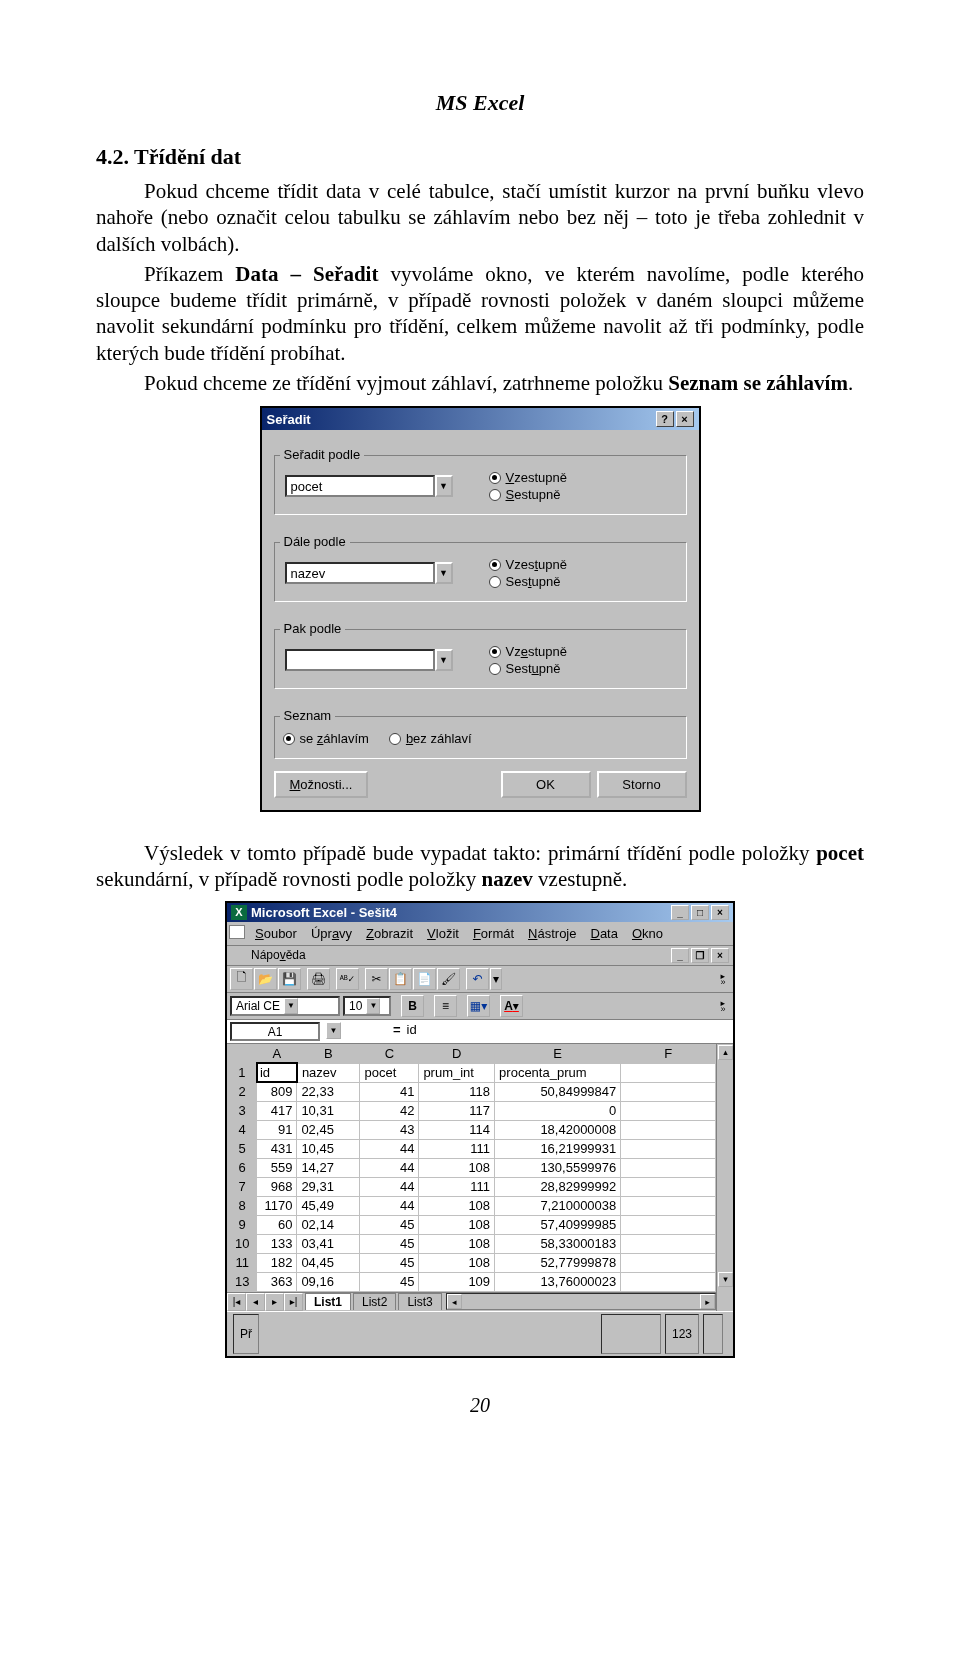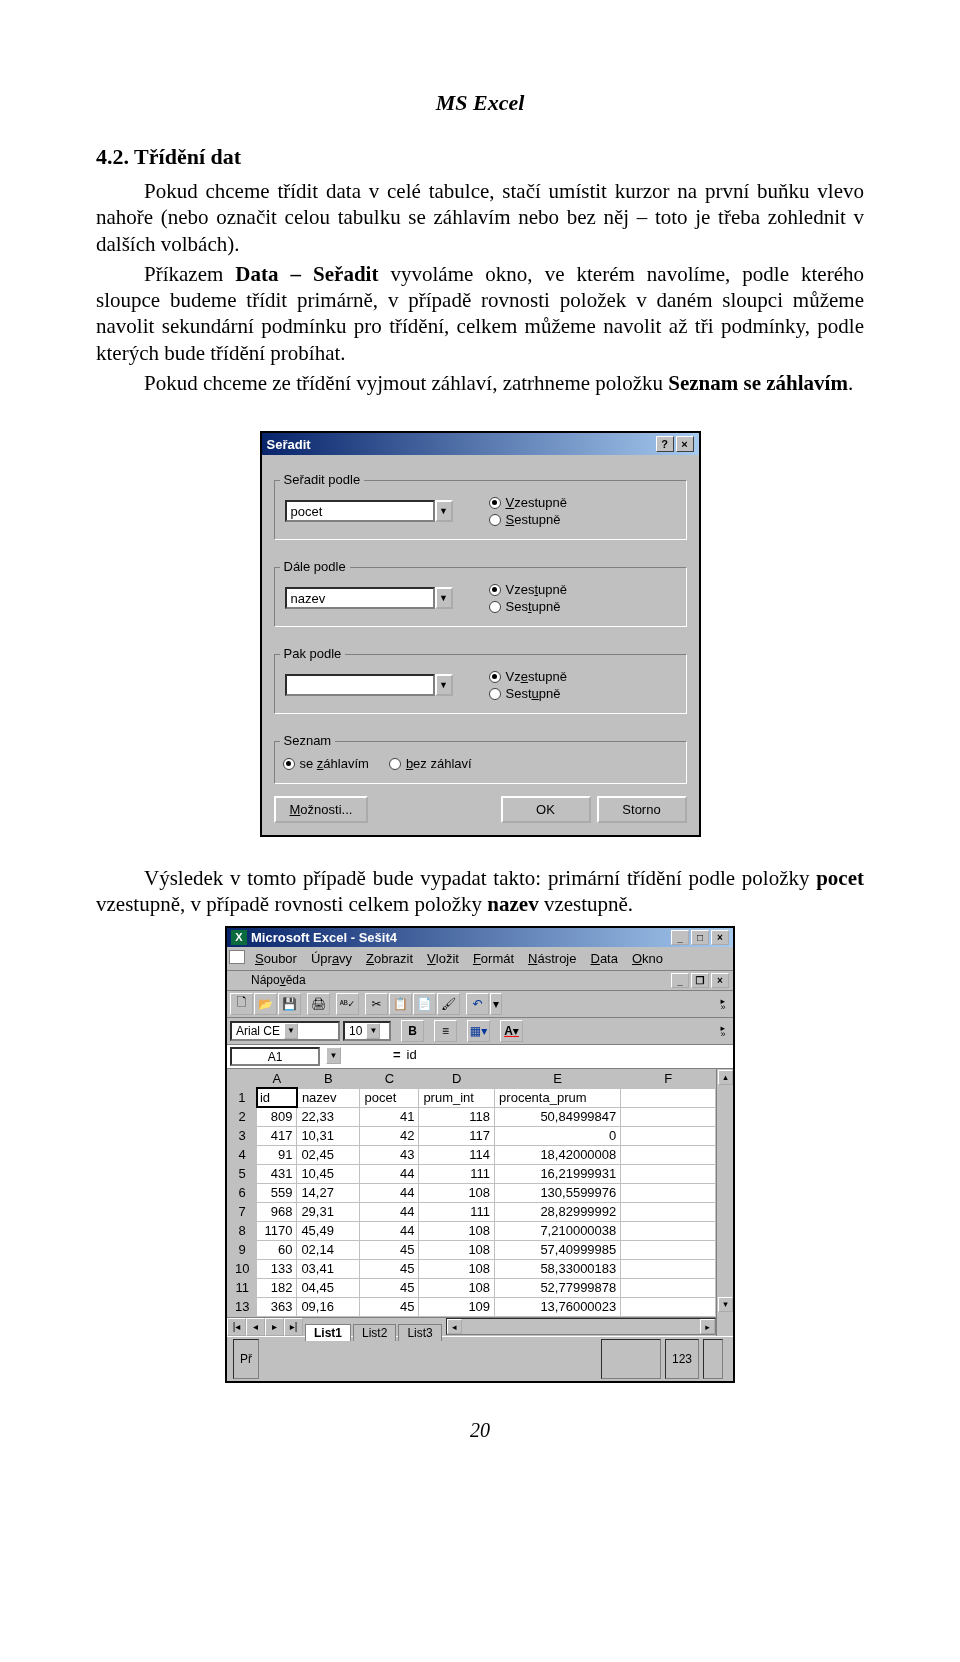--- a/index.html
+++ b/index.html
@@ -3,21 +3,21 @@
   <meta charset="utf-8">
   <style>
     * { box-sizing: border-box; margin: 0; padding: 0; }
     body { background: #fff; font-family: "Times New Roman", serif; width: 960px; }
     .page { padding: 90px 96px 40px 96px; }
     .header { text-align: center; font-weight: bold; font-style: italic; font-size: 22px; margin-bottom: 28px; }
     .section-title { font-weight: bold; font-size: 22px; margin-bottom: 8px; }
     .para { font-size: 21px; line-height: 1.25; text-align: justify; margin-bottom: 4px; }
     .indent { text-indent: 48px; }
     .dialog-wrap { display:flex; justify-content:center; margin: 10px 0 28px 0; }
-    .dialog { width: 441px; background: #c0c0c0; border: 2px solid #000; border-right-color:#000; border-bottom-color:#000; font-family: Tahoma, Arial, sans-serif; font-size:13px;margin-top:25px; }
+    .dialog { width: 441px; background: #c0c0c0; border: 2px solid #000; border-right-color:#000; border-bottom-color:#000; font-family: Tahoma, Arial, sans-serif; font-size:13px; }
     .titlebar { background: linear-gradient(to right, #08246b, #a6caf0); color: #fff; padding: 3px 5px; display:flex; align-items:center; }
     .titlebar-text { font-weight: bold; flex:1; font-size:13px; }
     .titlebar-btn { width:18px; height:16px; background:#c0c0c0; border:1px solid #fff; border-right-color:#404040; border-bottom-color:#404040; margin-left:2px; font-size:11px; font-weight:bold; color:#000; display:flex; align-items:center; justify-content:center; }
     .dbody { padding: 10px 12px 12px 12px; }
     .grp { margin-bottom: 12px; position:relative; }
     .grp-label { font-size:13px; position:relative; top:7px; left:6px; background:#c0c0c0; padding:0 4px; z-index:2; }
     .grp-box { border:1px solid #808080; border-right-color:#fff; border-bottom-color:#fff; padding:12px 10px 10px 10px; display:flex; align-items:center; }
     .combo { display:flex; align-items:center; }
     .combo-input { width:150px; height:22px; background:#fff; border:2px inset #808080; padding:2px 4px; font-family: Tahoma, Arial; font-size:13px; }
     .combo-btn { width:18px; height:22px; background:#c0c0c0; border:2px outset #fff; display:flex; align-items:center; justify-content:center; font-size:9px; }
@@ -56,21 +56,21 @@
     .sheet th, .sheet td { border:1px solid #c0c0c0; padding:1px 4px; font-size:13px; height:19px; }
     .sheet th { background:#c0c0c0; font-weight:normal; text-align:center; }
     .sheet .rowhead { background:#c0c0c0; text-align:center; width:28px; }
     .sheet td.num { text-align:right; }
     .sheet td.txt { text-align:left; }
     .sheet tr:first-child th:first-child { width:28px; }
     .sheet .selcell { border:2px solid #000; text-align:left; padding-left:2px; }
     .colA{width:38px;}.colB{width:60px;}.colC{width:56px;}.colD{width:72px;}.colE{width:120px;}.colF{width:90px;}
     .tabs { display:flex; align-items:center; background:#c0c0c0; padding:0px; border-top:1px solid #808080; }
     .navbtn { width:19px; height:18px; background:#c0c0c0; border:1px outset #fff; font-size:10px; display:flex; align-items:center; justify-content:center; }
-    .sheet-tab { background:#fff; border:1px solid #808080; border-bottom:none; padding:1px 8px; font-size:12px; margin-left:2px; position:relative; top:6px; }
+    .sheet-tab { background:#fff; border:1px solid #808080; border-bottom:none; padding:1px 8px; font-size:12px; margin-left:2px; position:relative; top:0; }
     .sheet-tab.inactive { background:#c0c0c0; }
     .sheet-tab.active { font-weight:bold; }
     .hscroll { flex:1; height:17px; background:#c0c0c0; border:1px inset #808080; margin-left:4px; position:relative; }
     .hscroll .lbtn,.hscroll .rbtn { width:15px; height:15px; background:#c0c0c0; border:1px outset #fff; position:absolute; top:0; font-size:9px; display:flex; align-items:center; justify-content:center; }
     .hscroll .lbtn{left:0;} .hscroll .rbtn{right:0;}
     .status { display:flex; background:#c0c0c0; padding:2px 6px; border-top:1px solid #fff; font-size:12px; }
     .status .cell { border:1px inset #808080; padding:12px 6px; margin-right:4px; }
     .status .spacer { flex:1; }
     .vscroll { width:17px; background:#c0c0c0; border-left:1px solid #808080; }
     .sheetwrap { display:flex; }
@@ -184,21 +184,21 @@
           <div style="display:flex; gap:6px;">
             <div class="btn3d">OK</div>
             <div class="btn3d">Storno</div>
           </div>
         </div>
       </div>
     </div>
   </div>
 
   <p class="para indent">
-    <span>Výsledek v tomto případě bude vypadat takto: primární třídění podle položky </span><b><span>pocet</span></b><span> vzestupně, v případě rovnosti celkem položky </span><b><span>nazev</span></b><span> vzestupně.</span>
+    <span>Výsledek v tomto případě bude vypadat takto: primární třídění podle položky </span><b><span>pocet</span></b><span> sekundární, v případě rovnosti podle položky </span><b><span>nazev</span></b><span> vzestupně.</span>
   </p>
 
   <div class="excel-wrap">
     <div class="excel">
       <div class="excel-titlebar">
         <div class="excel-title">
           <span class="xlogo">X</span>
           <span>Microsoft Excel - Sešit4</span>
         </div>
         <span class="winbtn">_</span>

